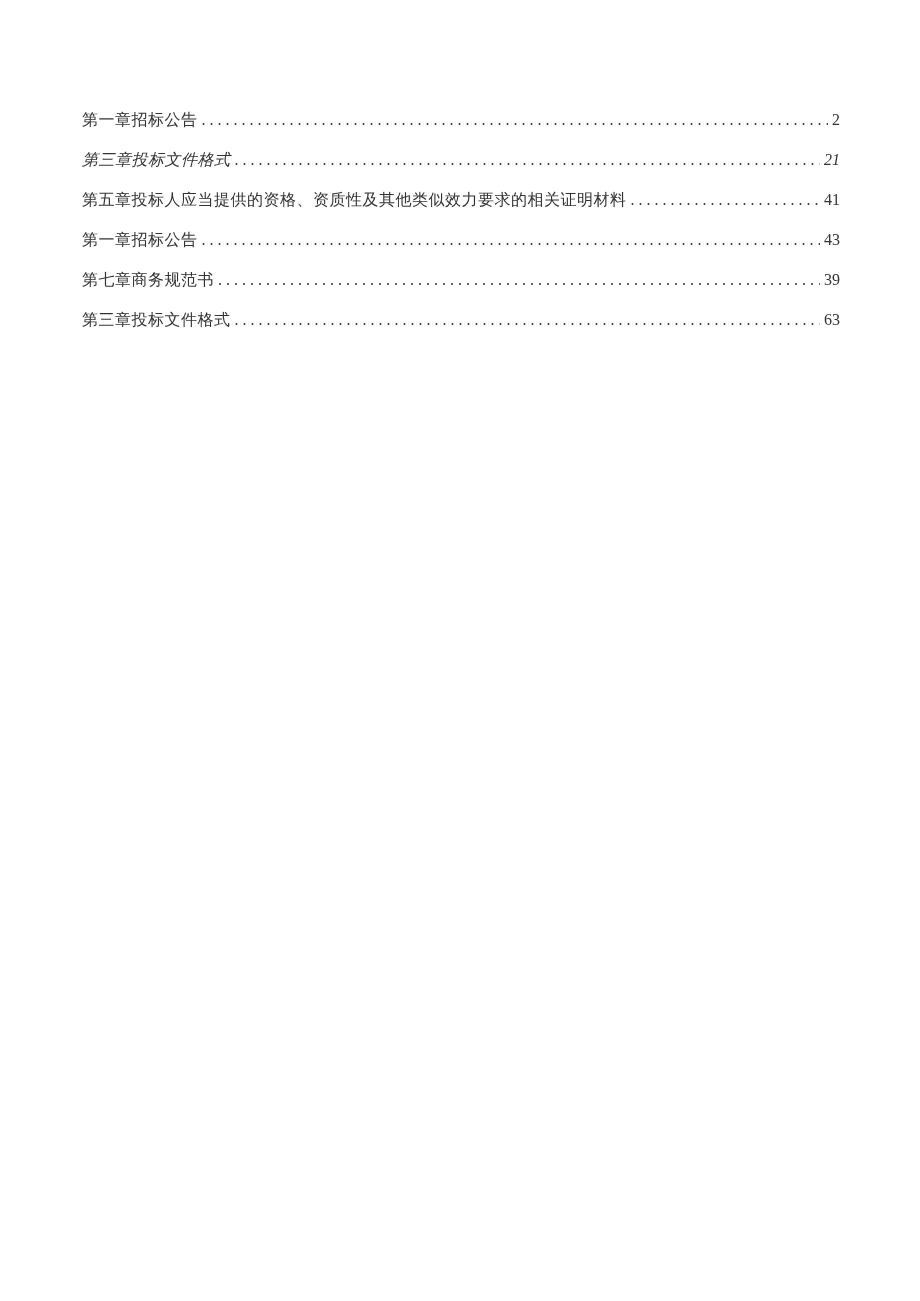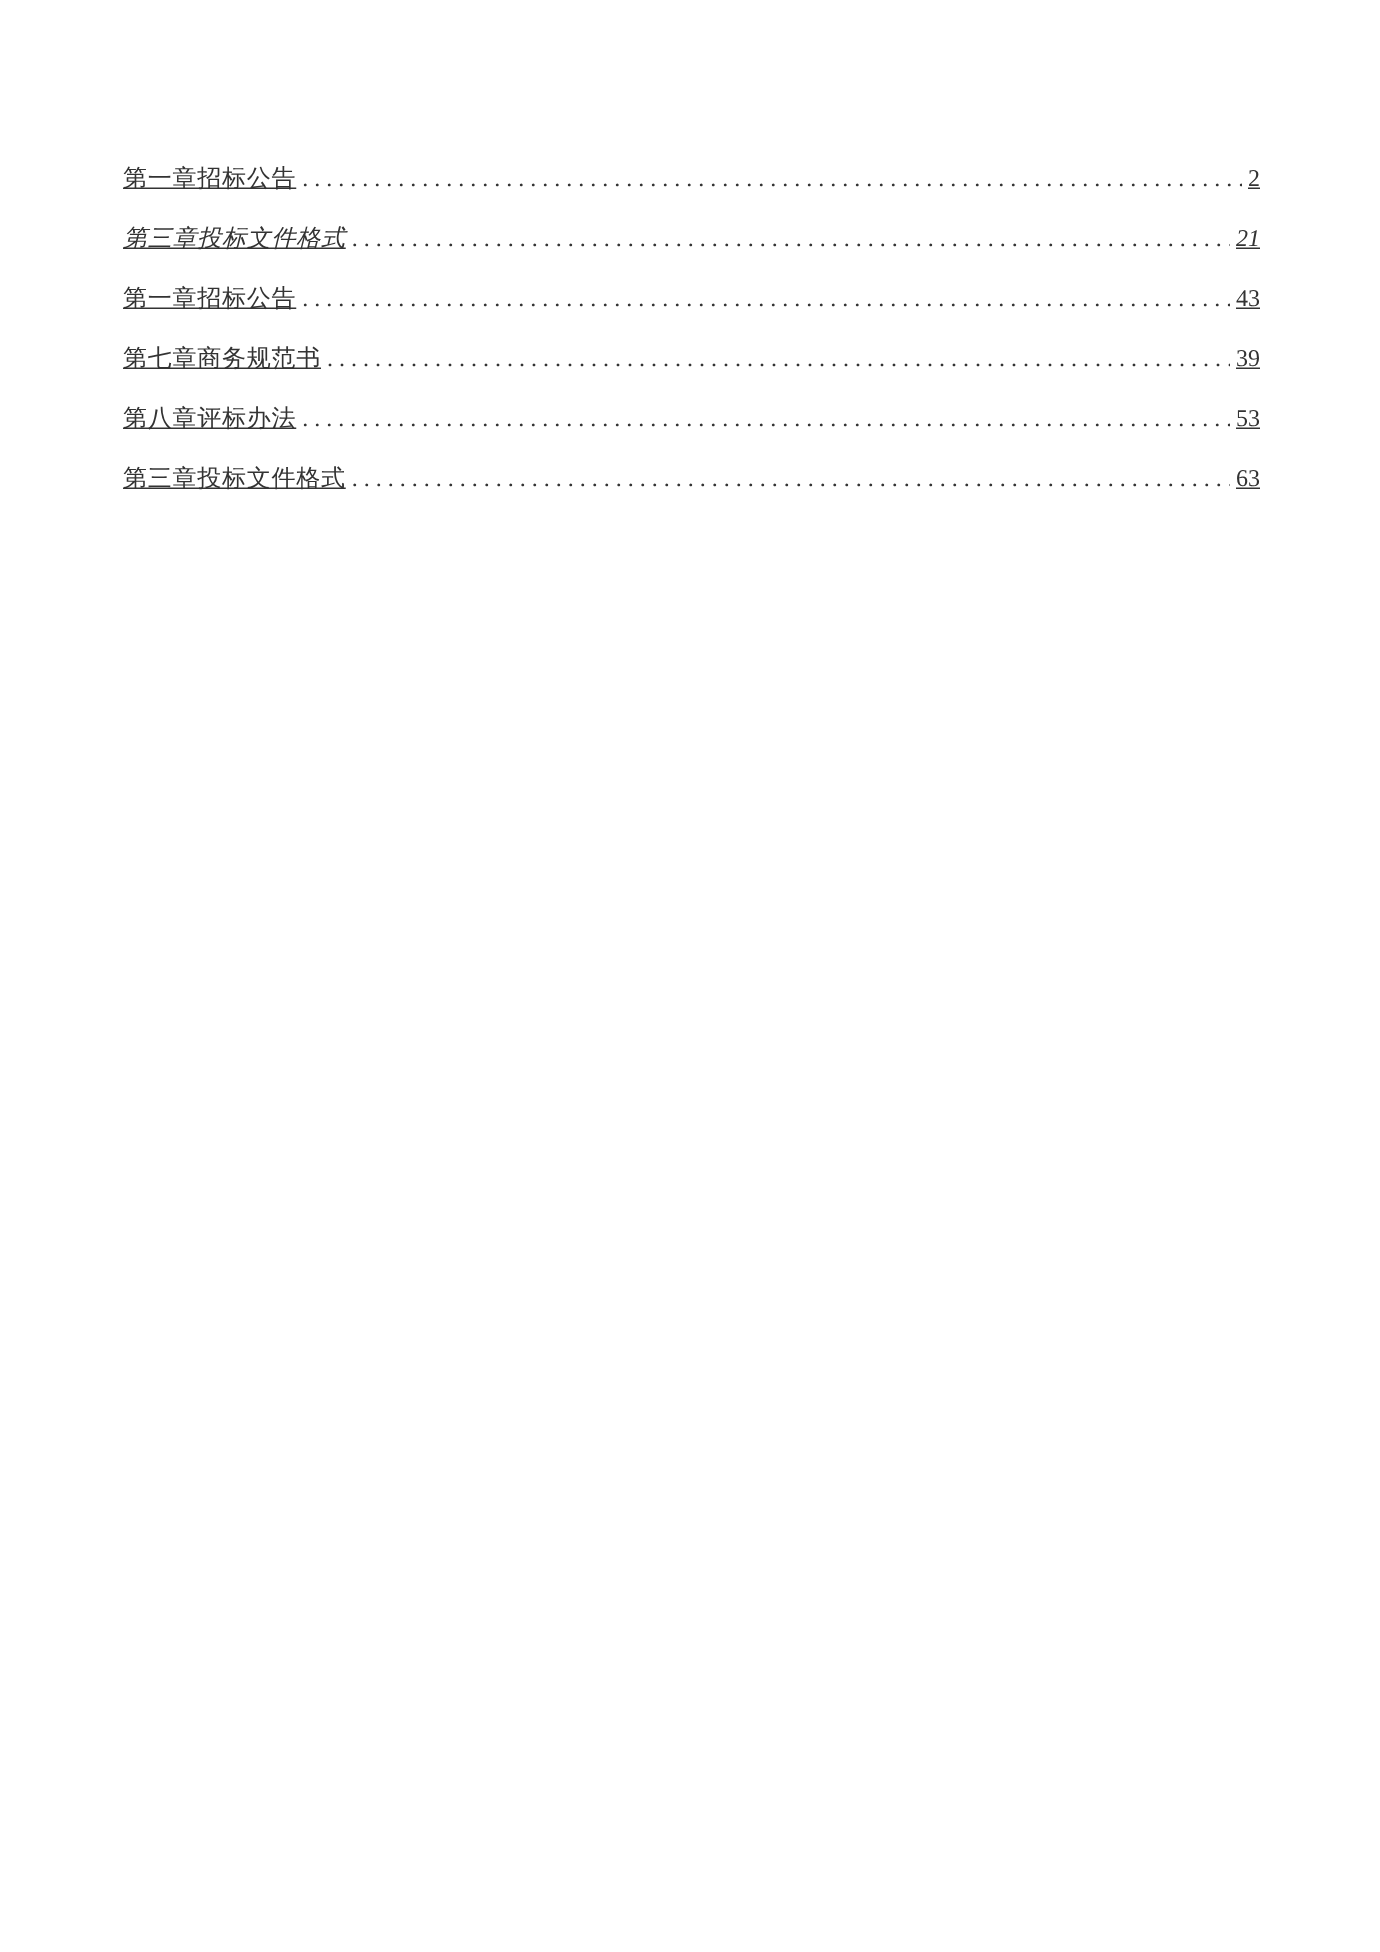--- a/index.html
+++ b/index.html
@@ -15,21 +15,20 @@
     box-sizing: border-box;
     padding: 112px 80px 0 82px;
   }
   .toc-entry {
     display: flex;
     align-items: center;
     font-size: 16px;
     line-height: 1;
     margin-bottom: 24px;
     white-space: nowrap;
-    text-decoration: underline;
   }
   .toc-title {
     flex: 0 0 auto;
     letter-spacing: 0.5px;
   }
   .toc-title.italic {
     font-style: italic;
   }
   .toc-leader {
     flex: 1 1 auto;
@@ -70,38 +69,38 @@
   </div>
 
 
   <div class="toc-entry">
     <span class="toc-title italic">第三章投标文件格式</span>
     <span class="toc-leader"></span>
     <span class="toc-page italic">21</span>
   </div>
 
 
+  <div class="toc-entry">
+    <span class="toc-title">第五章投标人应当提供的资格、资质性及其他类似效力要求的相关证明材料</span>
+    <span class="toc-leader"></span>
+    <span class="toc-page">41</span>
+  </div>
 
   <div class="toc-entry">
     <span class="toc-title">第一章招标公告</span>
     <span class="toc-leader"></span>
     <span class="toc-page">43</span>
   </div>
 
   <div class="toc-entry">
     <span class="toc-title">第七章商务规范书</span>
     <span class="toc-leader"></span>
     <span class="toc-page">39</span>
   </div>
 
-  <div class="toc-entry">
-    <span class="toc-title">第八章评标办法</span>
-    <span class="toc-leader"></span>
-    <span class="toc-page">53</span>
-  </div>
 
   <div class="toc-entry">
     <span class="toc-title">第三章投标文件格式</span>
     <span class="toc-leader"></span>
     <span class="toc-page">63</span>
   </div>
 
 </div>
 
 </body></html>

